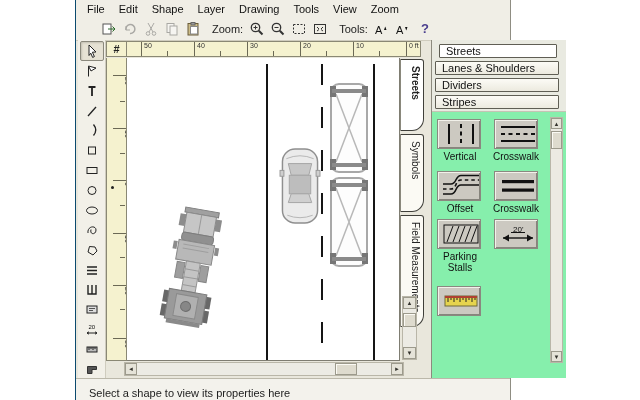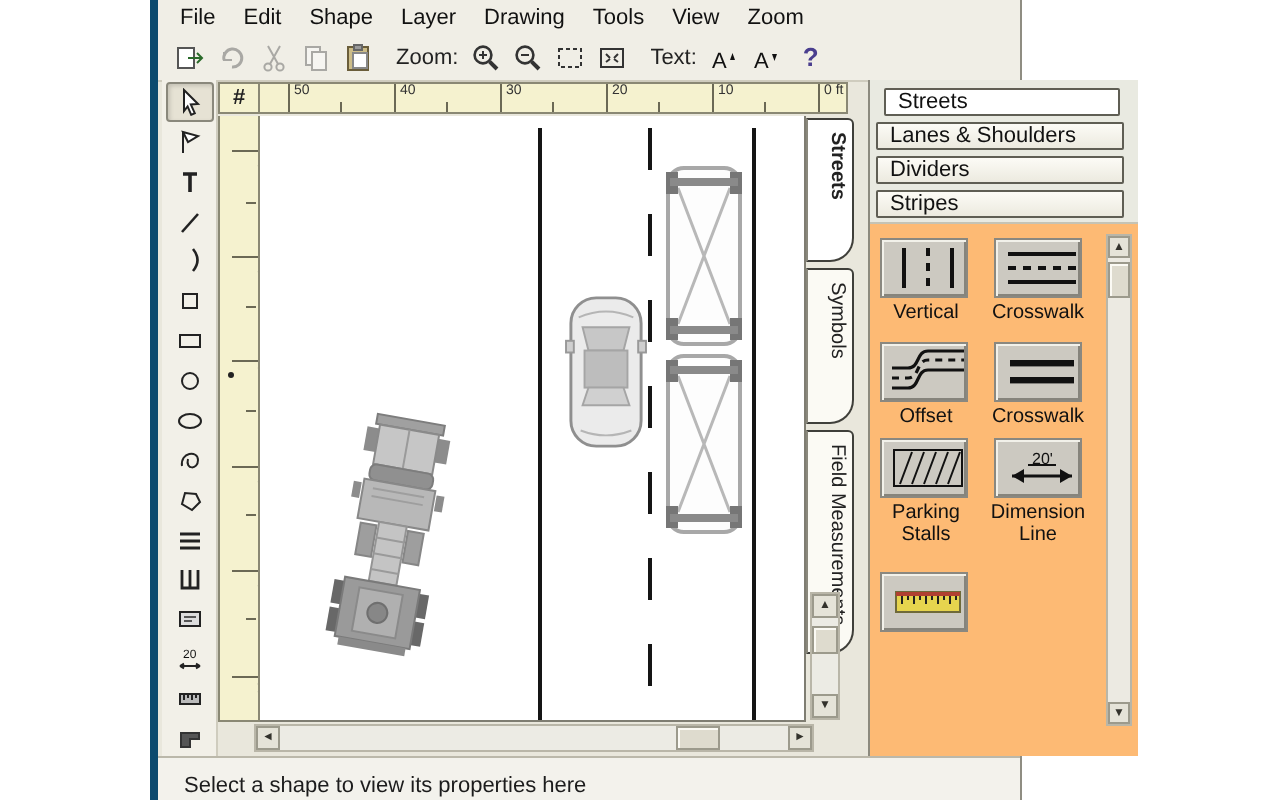--- a/index.html
+++ b/index.html
@@ -1,28 +1,28 @@
 <!DOCTYPE html>
 <html><head>
 <meta charset="utf-8">
 <style>
   html,body{margin:0;padding:0;}
   body{width:640px;height:400px;background:#ffffff;font-family:"Liberation Sans",sans-serif;
        -webkit-font-smoothing:antialiased;position:relative;overflow:hidden;color:#111;}
   .window{position:absolute;left:75px;top:0;width:436px;height:400px;background:#e9e7dc;
-          border-left:4px solid #0c4a6e;border-right:1px solid #8f8d82;box-sizing:border-box;}
+          border-left:1px solid #0c4a6e;border-right:1px solid #8f8d82;box-sizing:border-box;}
 
   
   .menubar{position:absolute;left:0;top:0;right:0;height:17px;background:#f0eee6;
            border-bottom:1px solid #d9d6c8;display:flex;align-items:center;padding-left:4px;font-size:11px;}
   .mi{padding:1px 7px;cursor:default;}
 
   
   .toolbar{position:absolute;left:0;top:17px;right:0;height:23px;background:#f0eee6;
-           border-bottom:1px solid #cfccbe;display:flex;align-items:center;padding-left:5px;font-size:11px;}
+           border-bottom:1px solid #cfccbe;display:flex;align-items:center;padding-left:22px;font-size:11px;}
   .tbtn{width:19px;height:18px;display:flex;align-items:center;justify-content:center;border:1px solid transparent;border-radius:2px;}
   .tbtn.dis{opacity:.45;}
   .tlabel{margin:0 3px 0 9px;color:#222;}
   .closebtn{margin-left:16px;width:52px;height:17px;font-size:11px;text-align:center;line-height:16px;
             background:linear-gradient(#fefdfa,#e8e5d8);border:1px solid #7f7d72;border-radius:3px;box-shadow:0 1px 0 #fff inset;}
   .helpbtn{font-weight:bold;color:#4a3e8e;font-size:13px;margin-left:8px;}
 
   
   .toolstrip{position:absolute;left:2px;top:40px;width:27px;height:338px;background:#f2f0e8;
              border-right:1px solid #cfccbe;display:flex;flex-direction:column;align-items:center;padding-top:1px;}
@@ -66,21 +66,21 @@
   .sbtn{position:absolute;background:#e5e3d8;border:1px solid #9c9a8c;display:flex;align-items:center;justify-content:center;
         font-size:6px;color:#33322c;box-sizing:border-box;}
   .sthumb{position:absolute;background:#dedbce;border:1px solid #9c9a8c;box-shadow:inset 1px 1px 0 #fbfaf4;box-sizing:border-box;}
 
   
   .rightpanel{position:absolute;left:355px;top:40px;width:135px;height:338px;background:#e9eae1;border-left:1px solid #8c8a7e;box-sizing:border-box;}
   .cat{position:absolute;left:3px;width:124px;height:14px;background:linear-gradient(#fcfbf6,#ecead f0);
        background:linear-gradient(#fcfbf6,#eceadf);border:1px solid #5f5e54;font-size:11px;line-height:13px;padding-left:6px;
        box-sizing:border-box;border-radius:1px;color:#111;}
   .cat.active{left:7px;width:118px;background:#ffffff;}
-  .shapearea{position:absolute;left:0;top:71px;right:0;bottom:0;background:#fdba74;border-top:1px solid #c5c3b4;}
+  .shapearea{position:absolute;left:0;top:71px;right:0;bottom:0;background:#86efac;border-top:1px solid #c5c3b4;}
   .tile{position:absolute;width:44px;height:30px;background:#ccc9c1;border:1px solid #8a8880;
         box-shadow:inset 1px 1px 0 #f2f1ea,inset -1px -1px 0 #86847c;display:flex;align-items:center;justify-content:flex-end;box-sizing:border-box;}
   .tlab{position:absolute;width:56px;font-size:10px;line-height:11px;text-align:center;color:#111;}
   .pscroll{position:absolute;left:118px;top:5px;width:13px;height:246px;background:#eceae2;border:1px solid #b9b6a8;box-sizing:border-box;}
 
   
   .statusbar{position:absolute;left:0;right:0;top:378px;height:22px;background:#f3f2ec;border-top:1px solid #bbb8aa;text-align:center;}
   .statustext{position:absolute;left:13px;top:8px;font-size:11px;color:#1c1c1c;}
 </style>
 </head>
@@ -151,21 +151,21 @@
       <svg width="16" height="16">
           <rect x="2.5" y="3.5" width="11" height="9" fill="none" stroke="#333" stroke-dasharray="2,1.5"></rect>
         </svg>
     </span>
     <span class="tbtn">
       <svg width="16" height="16">
           <rect x="2.5" y="3.5" width="11" height="9" fill="none" stroke="#333"></rect>
           <path d="M5,6 L7,8 M11,6 L9,8 M5,10 L7,8.5 M11,10 L9,8.5" stroke="#333"></path>
         </svg>
     </span>
-    <span class="tlabel">Text:</span>
+    <span class="tlabel">Tools:</span>
     <span class="tbtn">
       <svg width="16" height="16">
           <text x="2" y="13" font-size="11" font-family="Liberation Sans" fill="#111">A</text>
           <path d="M11,9 L13.5,9 L12.25,5.5 Z" fill="#111"></path>
         </svg>
     </span>
     <span class="tbtn">
       <svg width="16" height="16">
           <text x="2" y="13" font-size="11" font-family="Liberation Sans" fill="#111">A</text>
           <path d="M11,6 L13.5,6 L12.25,9.5 Z" fill="#111"></path>
@@ -428,21 +428,20 @@
 
       <div class="tile" style="left:62px;top:107px">
         <svg width="38" height="22">
           <text x="14" y="9" font-size="8" font-family="Liberation Sans" fill="#111">20'</text>
           <path d="M12,9.5 H26" stroke="#111"></path>
           <path d="M4,15 H34" stroke="#111" stroke-width="1.4"></path>
           <path d="M4,15 L10,11.5 L10,18.5 Z" fill="#111"></path>
           <path d="M34,15 L28,11.5 L28,18.5 Z" fill="#111"></path>
         </svg>
       </div>
-      <div class="tlab" style="left:56px;top:139px">Dimension Line</div>
 
       <div class="tile" style="left:5px;top:174px">
         <svg width="38" height="22">
           <rect x="3" y="6" width="32" height="10" fill="#e6d44e" stroke="#6f6a3a"></rect>
           <path d="M6,6 V12 M9,6 V10 M12,6 V12 M15,6 V10 M18,6 V12 M21,6 V10 M24,6 V12 M27,6 V10 M30,6 V12 M33,6 V10" stroke="#222"></path>
           <rect x="3" y="6" width="32" height="2" fill="#b04030"></rect>
         </svg>
       </div>
 
       <div class="pscroll">

